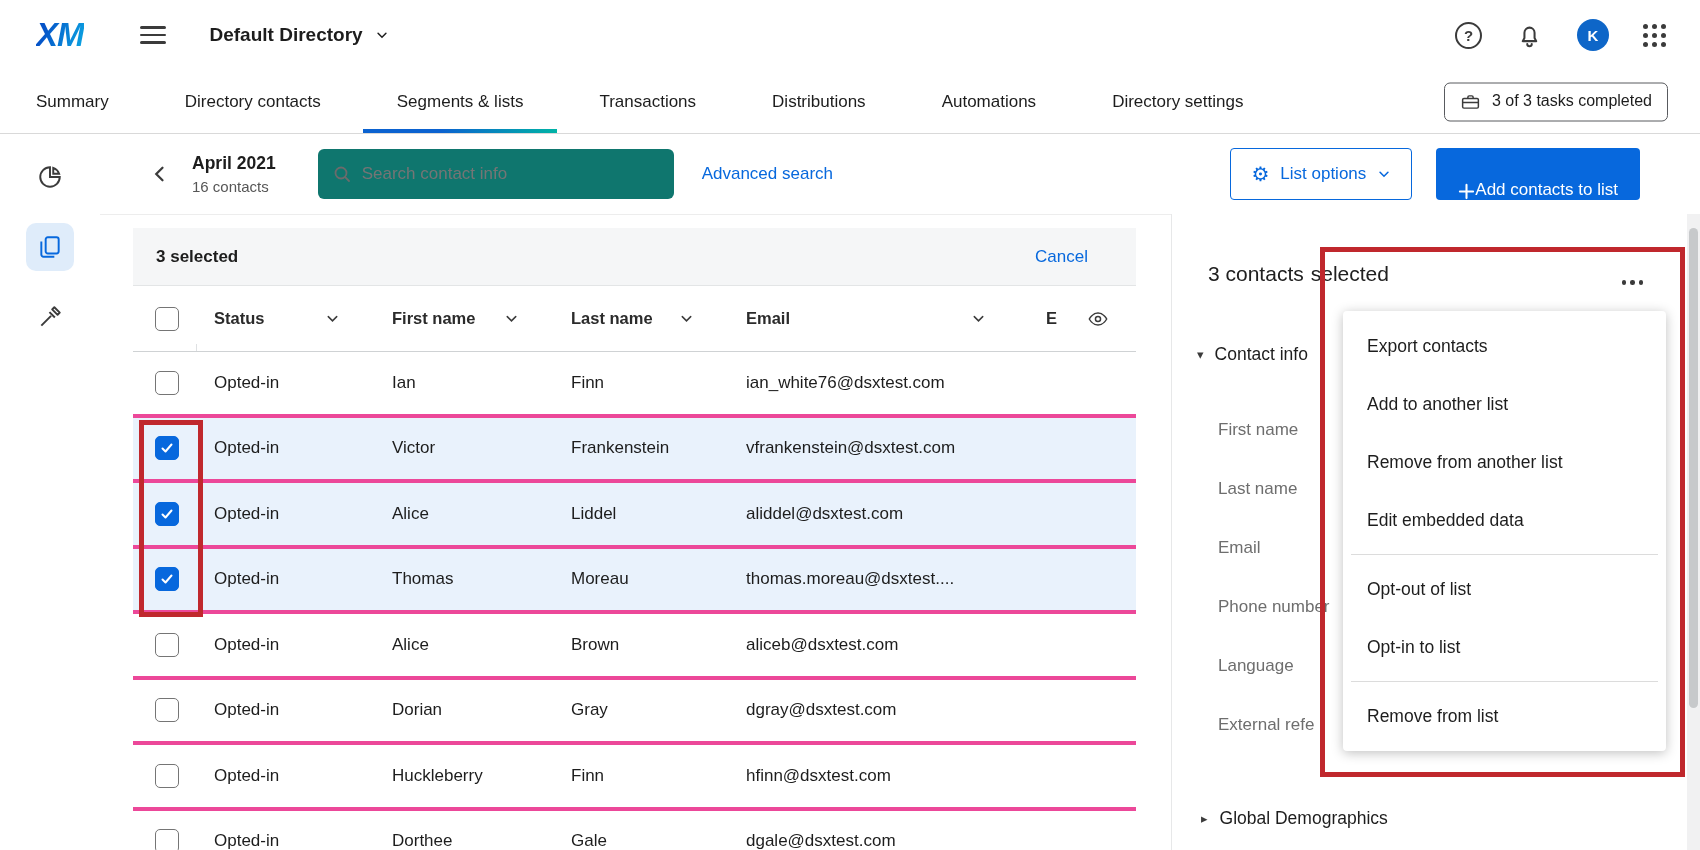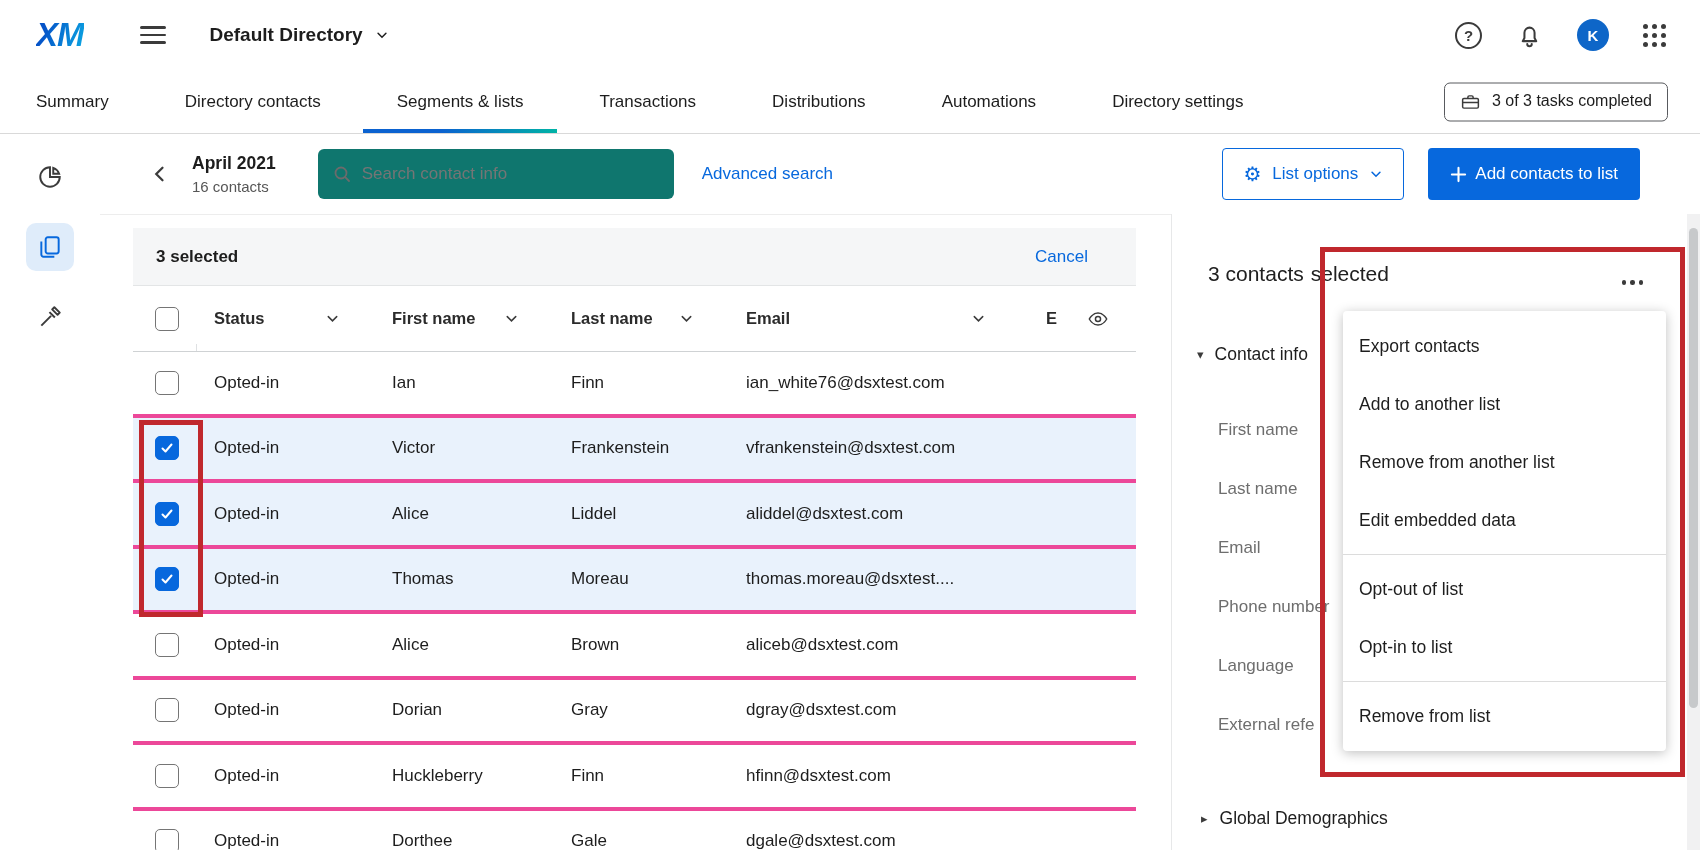--- a/index.html
+++ b/index.html
@@ -50,21 +50,21 @@
   .list-title .count { font-size:15px; color:#565656; margin-top:4px; }
   .searchbox { margin-left:42px; width:356px; height:50px; background:#0f766e; border-radius:6px; display:flex; align-items:center;
                padding:0 14px; gap:10px; }
   .searchbox input { flex:1; border:none; outline:none; background:transparent; font-family:inherit; font-size:17px; color:#1d1d1d; }
   .searchbox input::placeholder { color:#757575; }
   .adv-link { margin-left:28px; font-size:17px; color:#0768dd; cursor:pointer; }
   .spacer { flex:1; }
   .btn-outline { display:flex; align-items:center; gap:11px; height:52px; padding:0 20px; border:1px solid #0768dd; border-radius:4px;
                  background:#fff; color:#0768dd; font-size:17px; cursor:pointer; }
   .gear-glyph { font-size:20px; line-height:1; }
-  .btn-primary { margin-left:24px; display:flex; align-items:center; gap:8px; height:52px; padding:0 22px; border:none; border-radius:4px;
+  .btn-primary { margin-left:24px; display:flex; align-items:flex-end; gap:0; height:52px; padding:0 22px; border:none; border-radius:4px;
                  background:#0768dd; color:#fff; font-size:17px; cursor:pointer; }
 
   
   .table-card { position:absolute; left:133px; top:228px; width:1003px; bottom:0; background:#fff; overflow:hidden; }
   .sel-bar { height:58px; background:#f5f6f7; border-bottom:1px solid #e3e5e6; display:flex; align-items:center;
              padding:0 48px 0 23px; }
   .sel-bar .sel-text { font-size:17px; font-weight:700; }
   .sel-bar .cancel { margin-left:auto; font-size:17px; color:#0768dd; cursor:pointer; }
   .thead { position:relative; height:66px; display:grid; grid-template-columns:63px 178px 179px 175px 318px 1fr;
            align-items:center; border-bottom:1px solid #cfd2d4; font-size:16.5px; font-weight:600; color:#2b2b2b; }
@@ -91,21 +91,21 @@
   .more-btn { position:absolute; right:40px; top:62px; display:flex; gap:4px; cursor:pointer; padding:4px; }
   .more-btn i { width:4.5px; height:4.5px; border-radius:50%; background:#3a3a3a; }
   .section-head { position:absolute; left:25px; top:130px; display:flex; align-items:center; gap:11px; font-size:17.5px; cursor:pointer; }
   .tri { font-size:13px; color:#3b3b3b; }
   .fields { position:absolute; left:0; top:186px; right:0; }
   .field { height:59px; display:flex; align-items:center; padding-left:46px; font-size:17px; color:#6e6e6e; white-space:nowrap; }
   .global-head { position:absolute; left:29px; top:594px; display:flex; align-items:center; gap:12px; font-size:17.5px; cursor:pointer; }
 
   
   .menu { position:absolute; left:1343px; top:311px; width:323px; background:#fff; border-radius:4px; z-index:40;
-          box-shadow:0 2px 12px rgba(0,0,0,.25); padding:6px 0; }
+          box-shadow:0 2px 12px rgba(0,0,0,.25); padding:6px 8px; }
   .menu-item { height:58px; display:flex; align-items:center; padding:0 16px; font-size:17.5px; color:#1d1d1d; cursor:pointer; }
   .menu-divider { height:1px; background:#dcdcdc; margin:5px 0; }
 
   
   .anno { position:absolute; border:5px solid #c0282d; z-index:60; pointer-events:none; }
   .anno-checkboxes { left:139px; top:420px; width:64px; height:197px; }
   .anno-menu { left:1320px; top:247px; width:365px; height:530px; }
 
   
   .scrollbar { position:absolute; right:0; top:214px; bottom:0; width:13px; background:#f1f1f2; cursor:pointer; }

